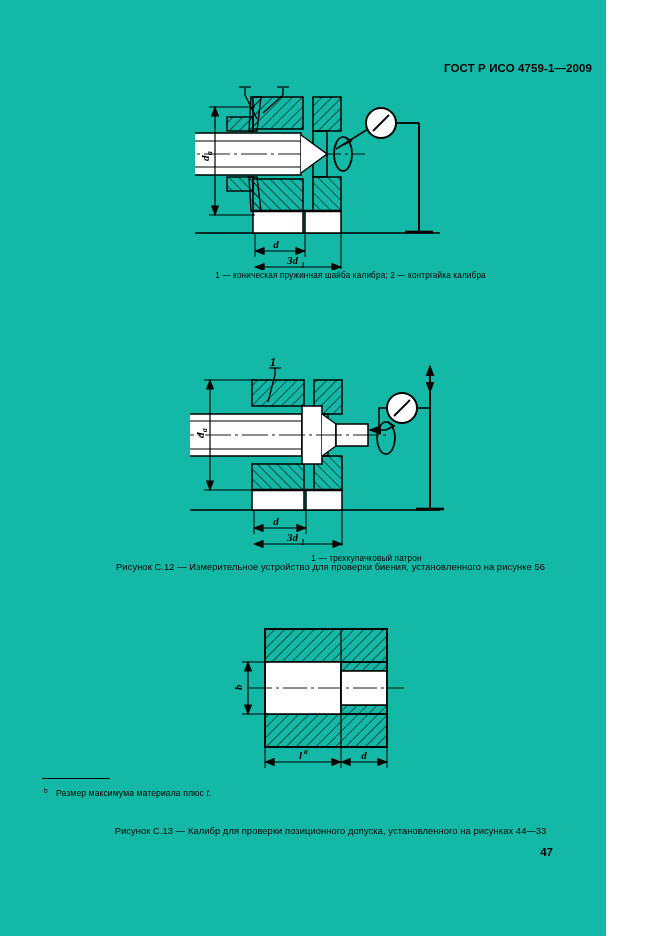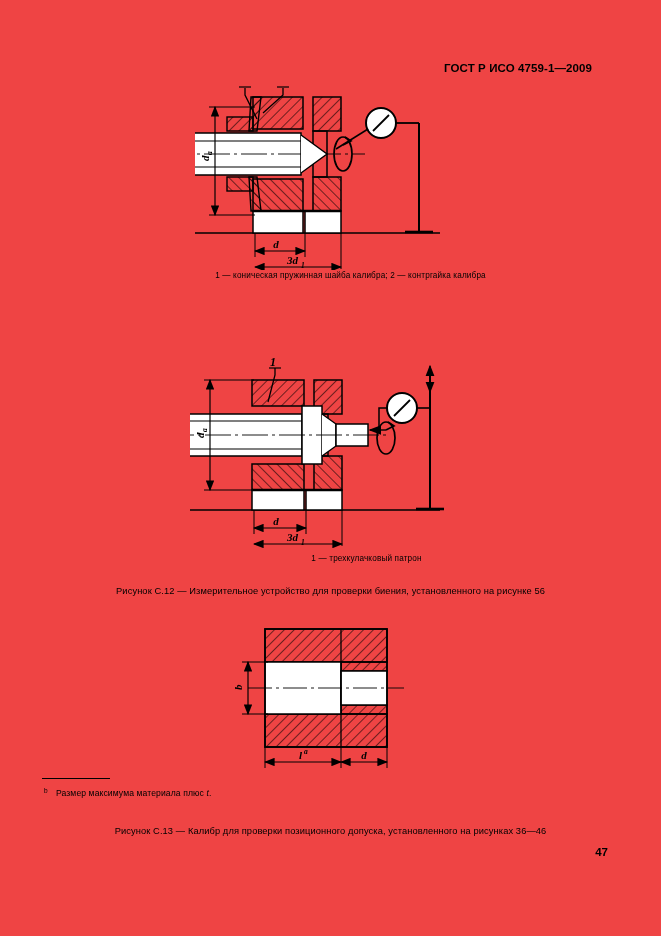--- a/index.html
+++ b/index.html
@@ -2,23 +2,23 @@
 <html><head>
 <meta charset="utf-8">
 <style>
   html, body {
     margin: 0;
     padding: 0;
     background: #ffffff;
   }
   .page {
     position: relative;
-    width: 661px;
+    width: 606px;
     height: 936px;
-    background: #ef4444;
+    background: #14b8a6;
     font-family: "Liberation Sans", "DejaVu Sans", sans-serif;
     color: #000000;
     overflow: hidden;
   }
   .std-header {
     position: absolute;
     left: 0;
     top: 62px;
     width: 592px;
     text-align: right;
@@ -257,21 +257,21 @@
         <text class="sub" x="14" y="4">1</text>
       </g>
 
       <path d="M85,10 L85,17 L78,44" fill="none" stroke="#000" stroke-width="1.3"></path>
       <text class="callout" x="80" y="8">1</text>
       <line x1="79" y1="10" x2="91" y2="10" stroke="#000" stroke-width="1.2"></line>
     </svg>
   </div>
 
   <div class="legend" style="top:554px;padding-left:36px;">1 —  трехкулачковый патрон</div>
-  <div class="fig-caption" style="top:586px;">Рисунок  С.12 — Измерительное устройство для проверки биения, установленного на рисунке 56</div>
+  <div class="fig-caption" style="top:562px;">Рисунок  С.12 — Измерительное устройство для проверки биения, установленного на рисунке 56</div>
 
   <div class="figure" style="left:228px; top:626px;">
     <svg width="200" height="145" viewBox="0 0 200 145">
 
       <rect x="37" y="3" width="122" height="33" fill="url(#hatchR)" stroke="#000" stroke-width="1.6"></rect>
 
       <rect x="37" y="88" width="122" height="33" fill="url(#hatchR)" stroke="#000" stroke-width="1.6"></rect>
 
       <rect x="113" y="36" width="46" height="9" fill="url(#hatchR)" stroke="#000" stroke-width="1.4"></rect>
       <rect x="113" y="79" width="46" height="9" fill="url(#hatchR)" stroke="#000" stroke-width="1.4"></rect>
@@ -306,17 +306,17 @@
   </div>
 
   <div class="footnotes">
     <div class="fn-rule"></div>
     <div class="fn-row">
       <span class="fn-mark">b</span>
       <span>Размер максимума материала плюс </span><span class="it">t</span><span>.</span>
     </div>
   </div>
 
-  <div class="fig-caption" style="top:826px;">Рисунок  С.13 — Калибр для проверки позиционного допуска, установленного на рисунках 36—46</div>
+  <div class="fig-caption" style="top:826px;">Рисунок  С.13 — Калибр для проверки позиционного допуска, установленного на рисунках 44—33</div>
 
   <div class="page-number">47</div>
 
 </div>
 
 </body></html>

